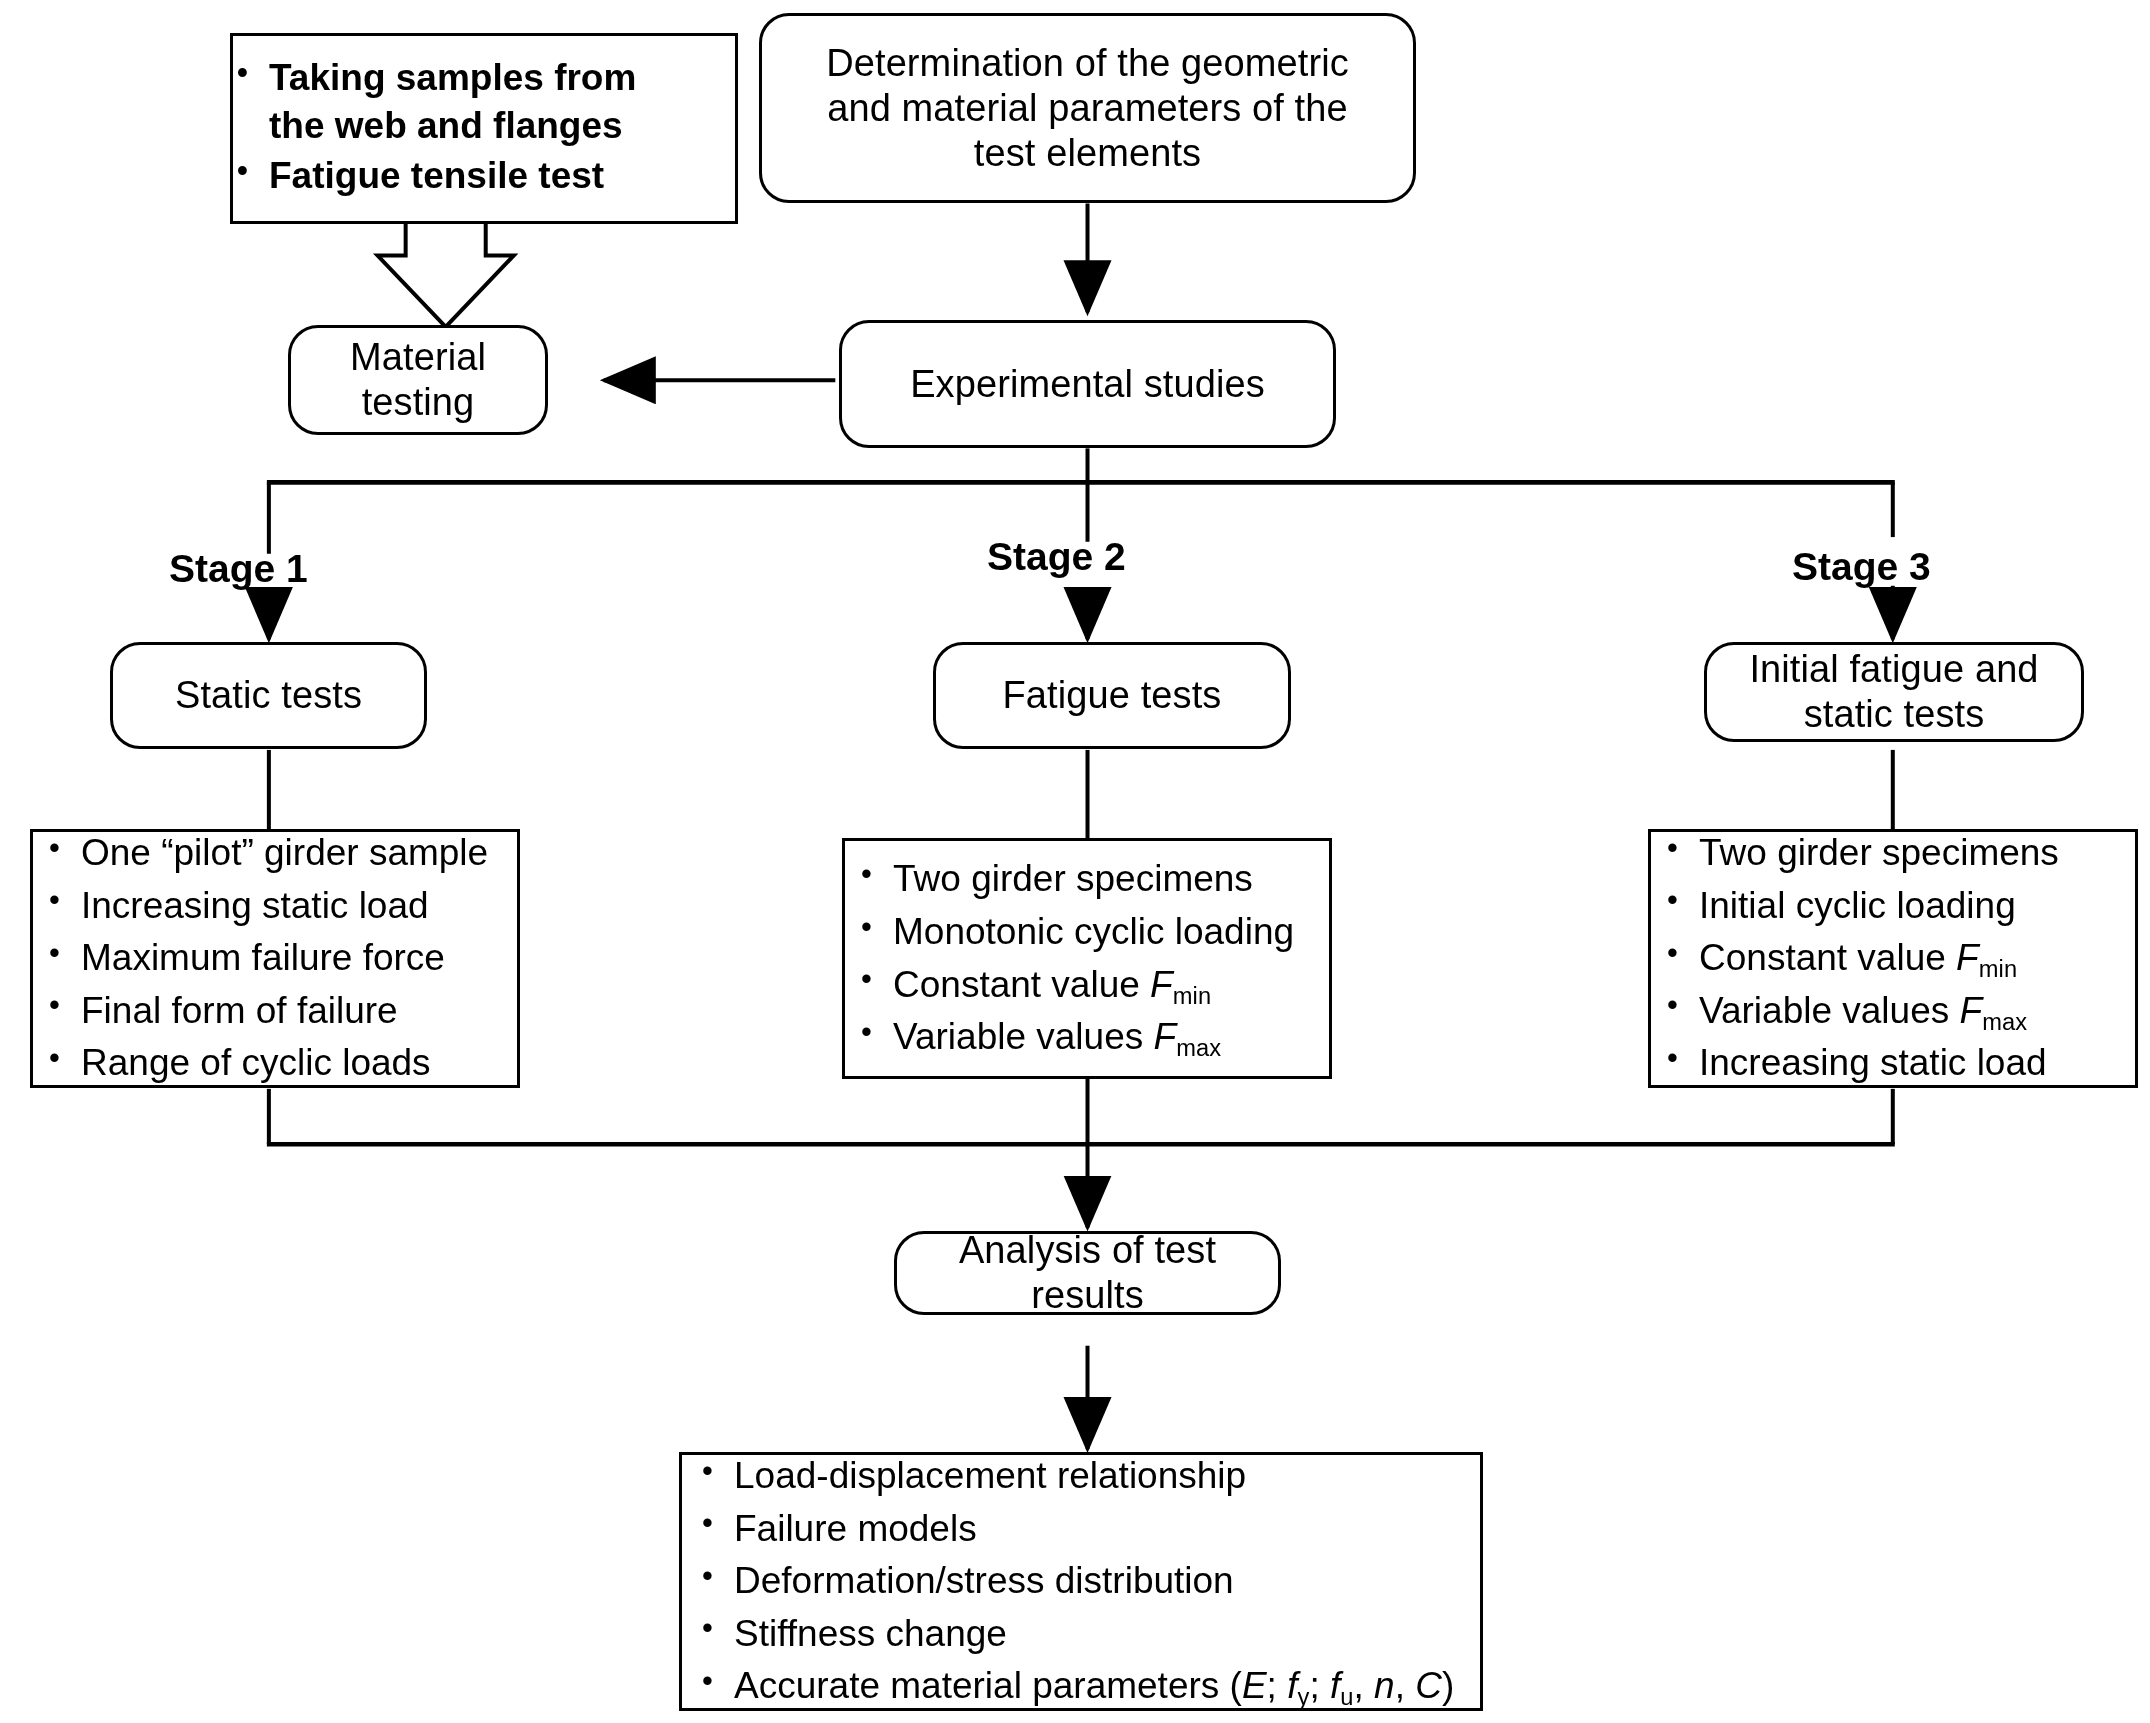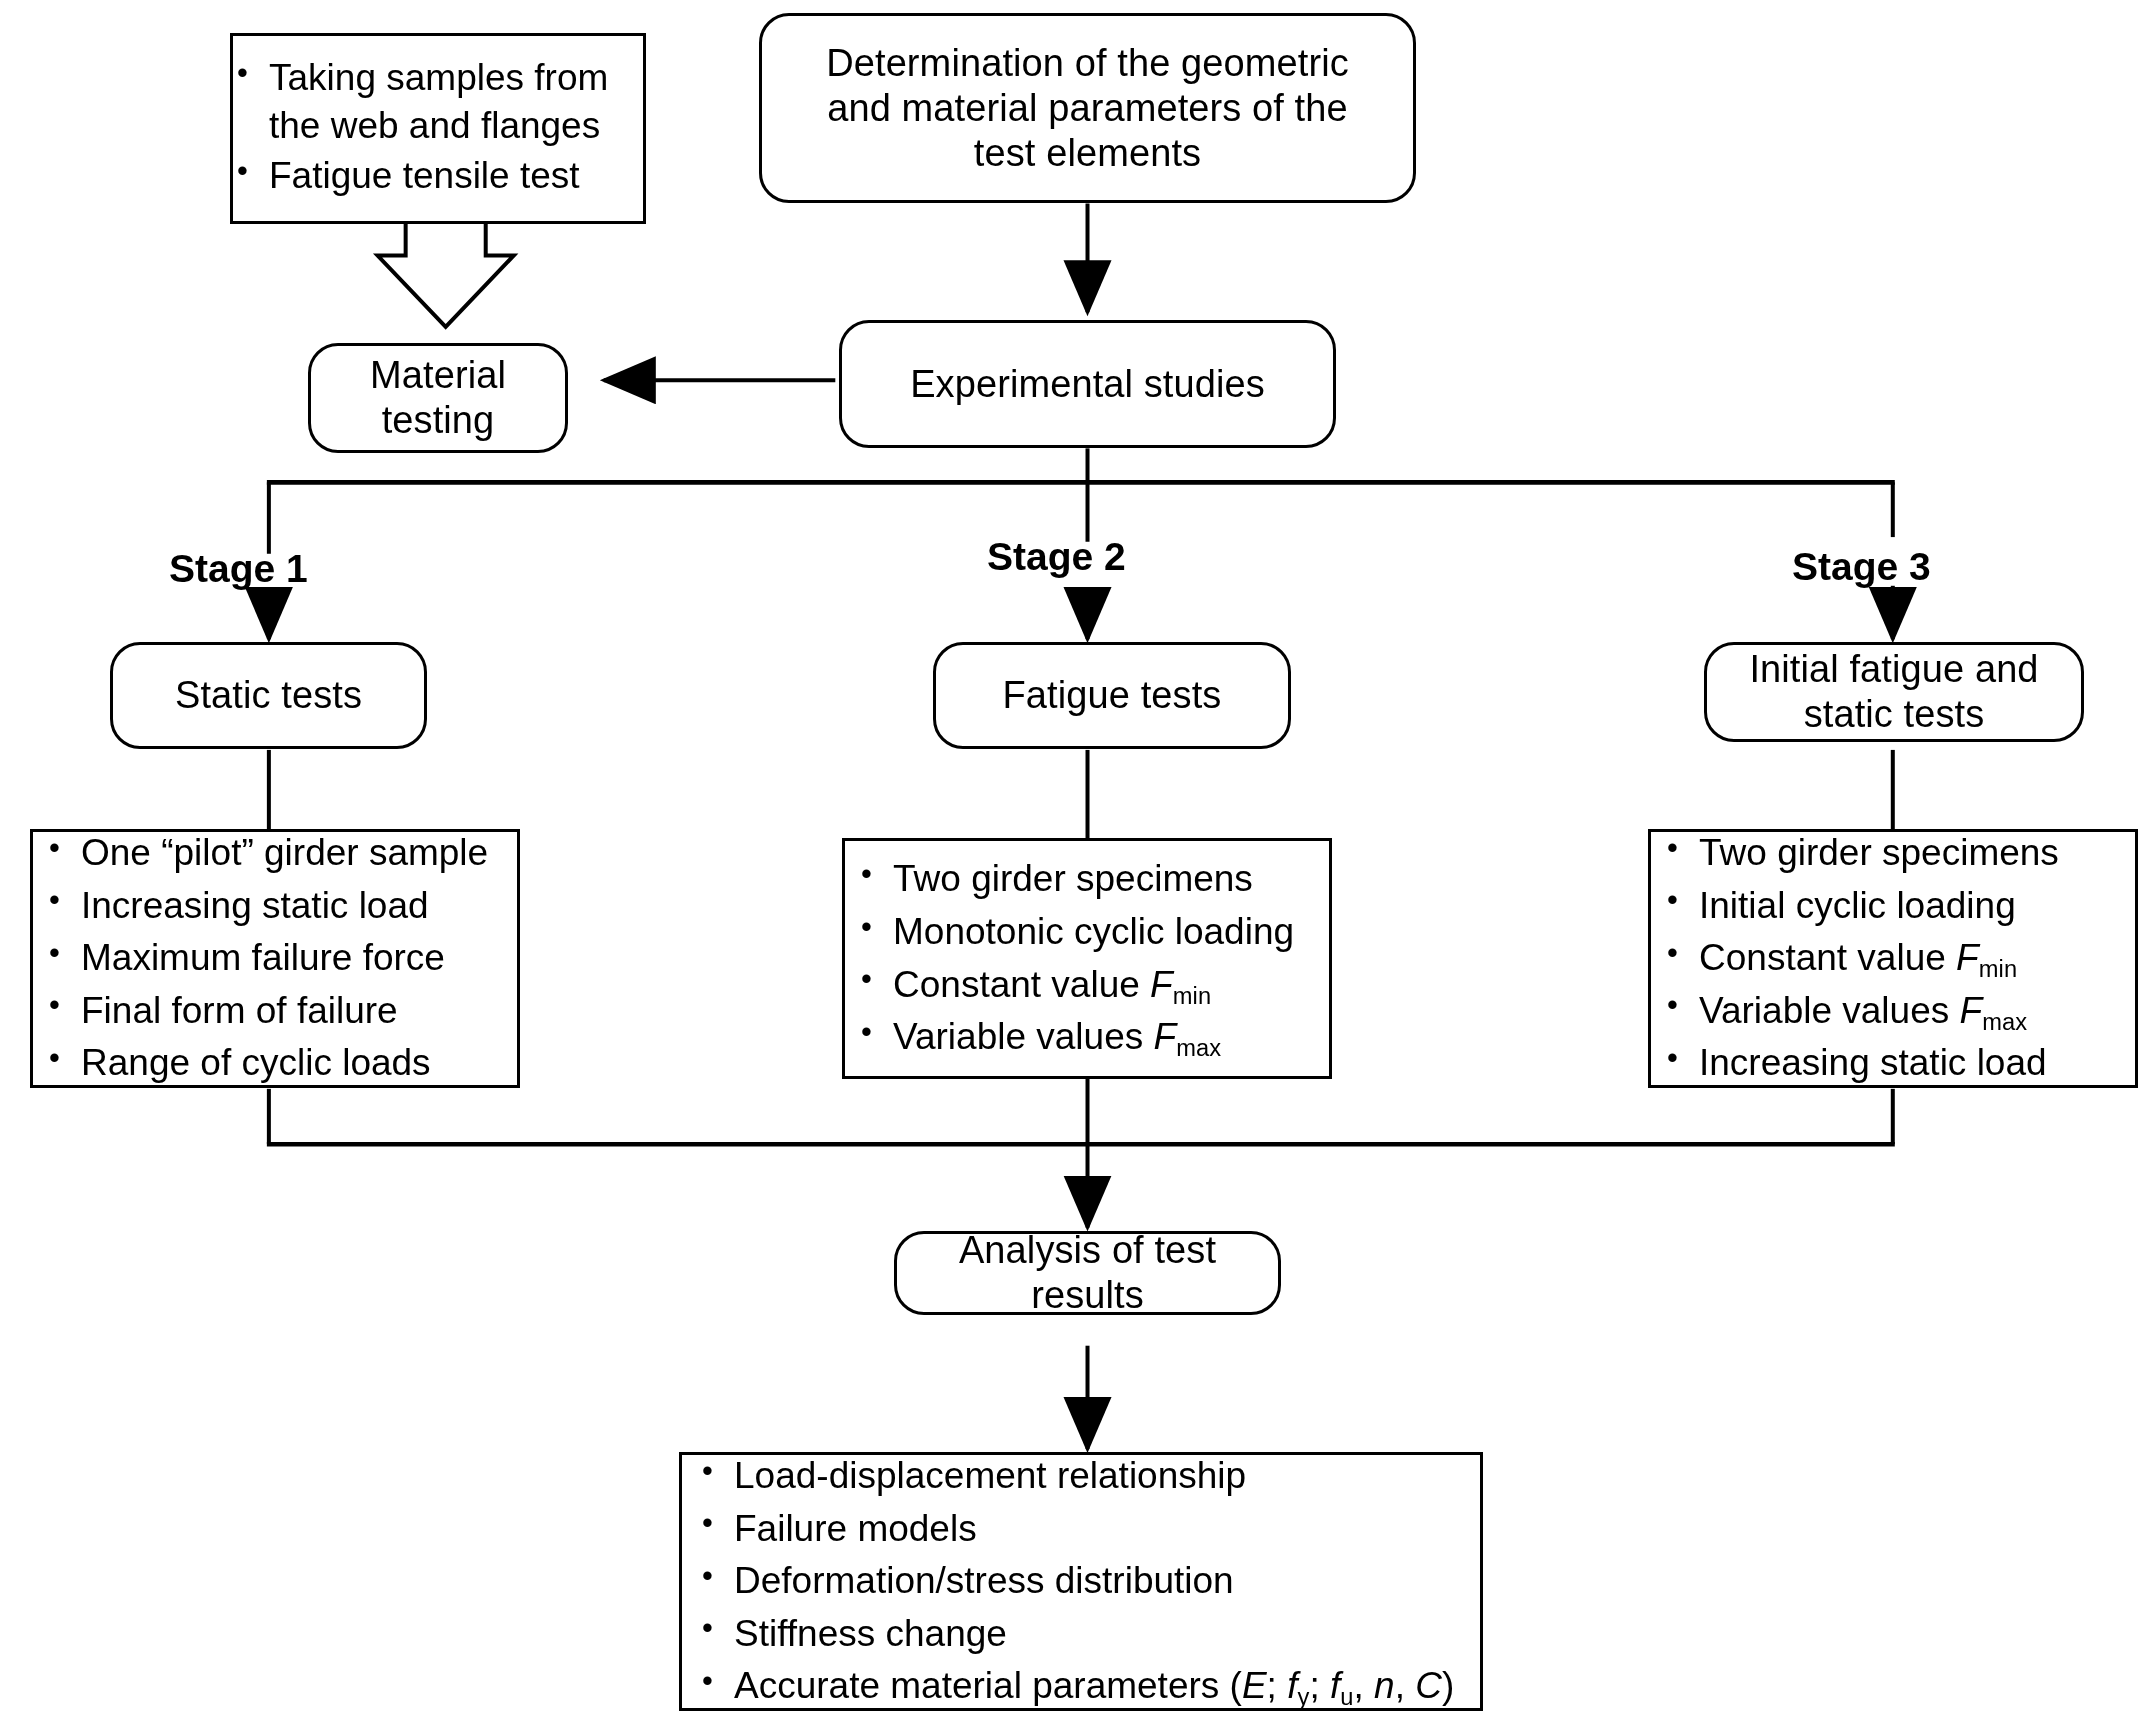--- a/index.html
+++ b/index.html
@@ -138,35 +138,35 @@
     <line x1="1630" y1="1617" x2="1630" y2="1715" stroke="#000000" stroke-width="6"></line>
     <line x1="2837" y1="1632" x2="2837" y2="1715" stroke="#000000" stroke-width="6"></line>
 
     <line x1="400" y1="1715" x2="2840" y2="1715" stroke="#000000" stroke-width="7"></line>
 
     <line x1="1630" y1="1715" x2="1630" y2="1840" stroke="#000000" stroke-width="6" marker-end="url(#arrowFilled)"></line>
 
     <line x1="1630" y1="2017" x2="1630" y2="2172" stroke="#000000" stroke-width="6" marker-end="url(#arrowFilled)"></line>
   </svg>
 
-  <div class="listbox" style="left:230px; top:33px; width:416px; height:191px;">
+  <div class="listbox" style="left:230px; top:33px; width:508px; height:191px;font-weight:bold;">
     <ul>
       <li style="white-space:pre-line; line-height:1.30;">Taking samples from
 the web and flanges</li>
       <li>Fatigue tensile test</li>
     </ul>
   </div>
 
   <div class="node rounded" style="left:759px; top:13.3px; width:657px; height:190px;">
     <span class="node-label">Determination of the geometric
 and material parameters of the
 test elements</span>
   </div>
 
-  <div class="node rounded" style="left:288px; top:343px; width:260px; height:110px;margin-left:20px;">
+  <div class="node rounded" style="left:288px; top:325px; width:260px; height:110px;">
     <span class="node-label">Material
 testing</span>
   </div>
 
   <div class="node rounded" style="left:839px; top:320px; width:497px; height:128px;">
     <span class="node-label">Experimental studies</span>
   </div>
 
   <div class="stage-label" style="left:169px; top:547px; width:200px;">Stage 1</div>
   <div class="stage-label" style="left:987px; top:535px; width:200px;">Stage 2</div>

